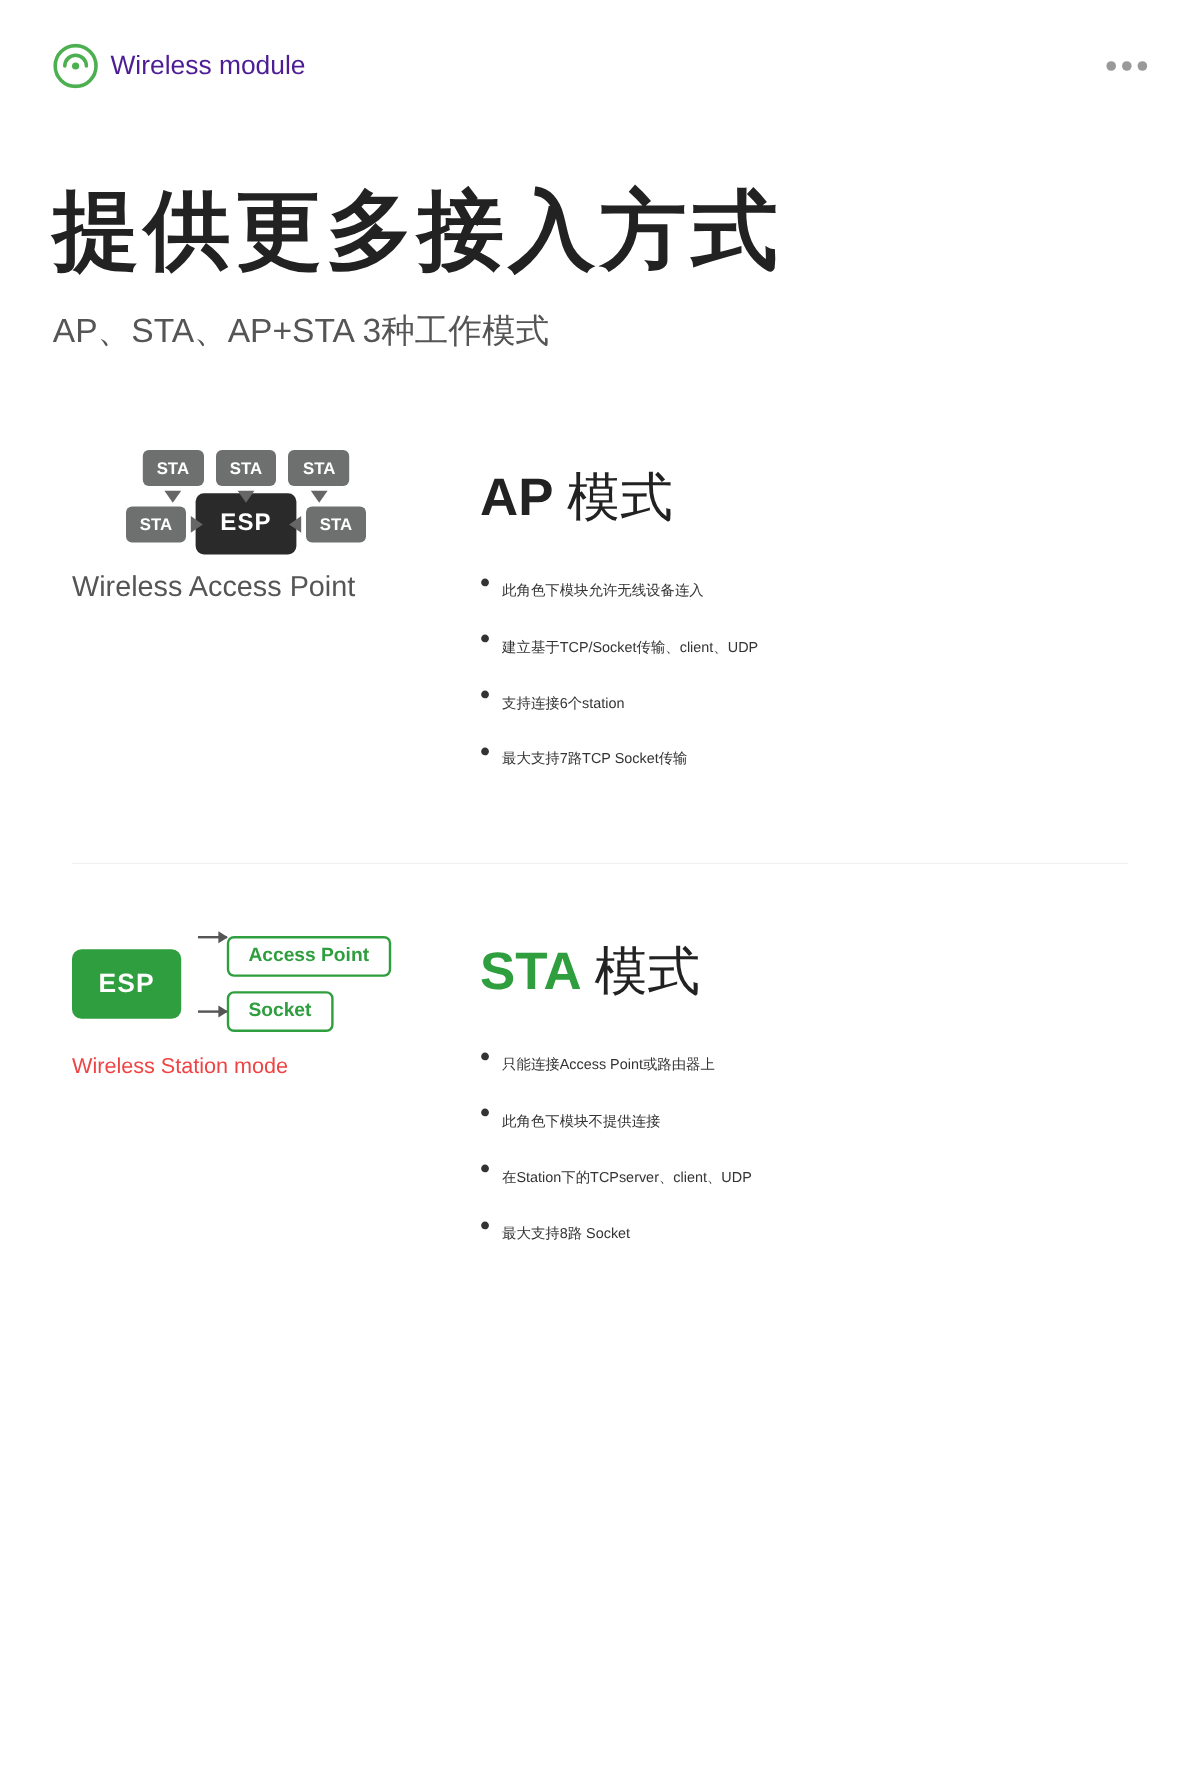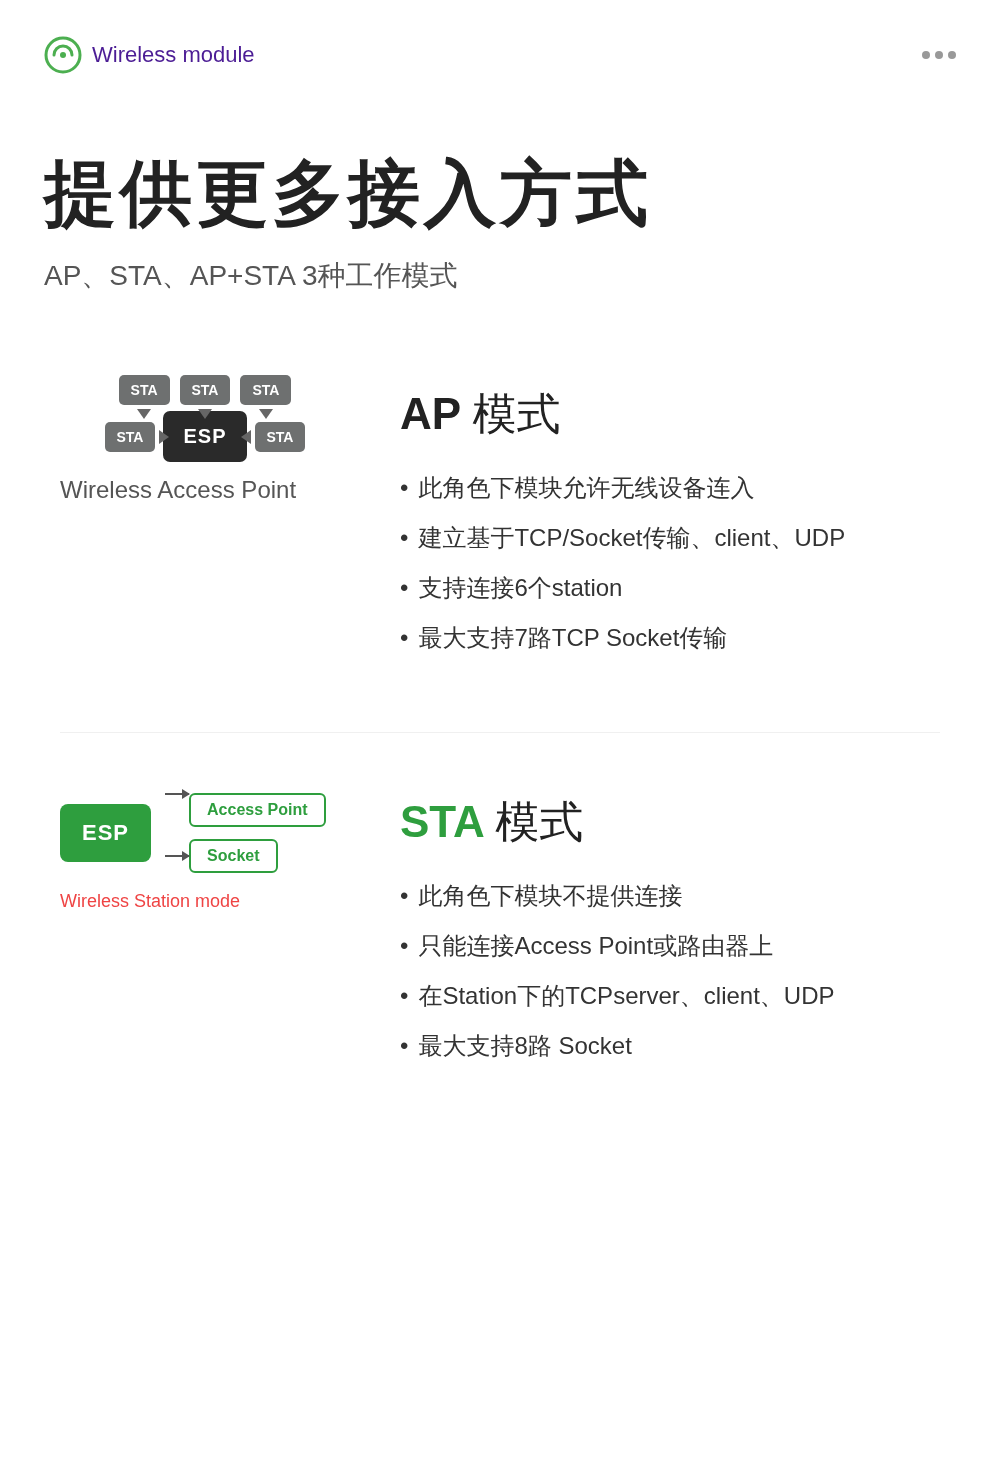--- a/index.html
+++ b/index.html
@@ -167,26 +167,26 @@
       font-size: 44px;
       font-weight: 700;
       color: #222;
       margin-bottom: 28px;
     }
     .bullet-list {
       list-style: none;
       padding: 0;
     }
     .bullet-list li {
-      font-size: 24px;
+      font-size: 12px;
       color: #333;
       margin-bottom: 18px;
       padding-left: 0;
       display: flex;
-      align-items: center;
+      align-items: flex-end;
       gap: 10px;
     }
     .bullet-list li::before {
       content: '•';
       font-size: 24px;
       color: #333;
       flex-shrink: 0;
       line-height: 1.2;
     }
 
@@ -343,26 +343,26 @@
     <p class="sta-caption">Wireless Station mode</p>
   </div>
 
   <div class="section-content">
     <h2 class="section-heading" style="color:#2e9e3e;">
       <span>STA</span>
       <span style="font-size:44px;font-weight:400;color:#222;">模式</span>
     </h2>
     <ul class="bullet-list">
       <li>
+          <span>只能连接Access Point或路由器上</span>
+        </li>
+      <li>
           <span>此角色下模块不提供连接</span>
         </li>
       <li>
-          <span>只能连接Access Point或路由器上</span>
-        </li>
-      <li>
           <span>在Station下的TCPserver、client、UDP</span>
         </li>
       <li>
           <span>最大支持8路 Socket</span>
         </li>
     </ul>
   </div>
 </section>
 
 </body></html>

